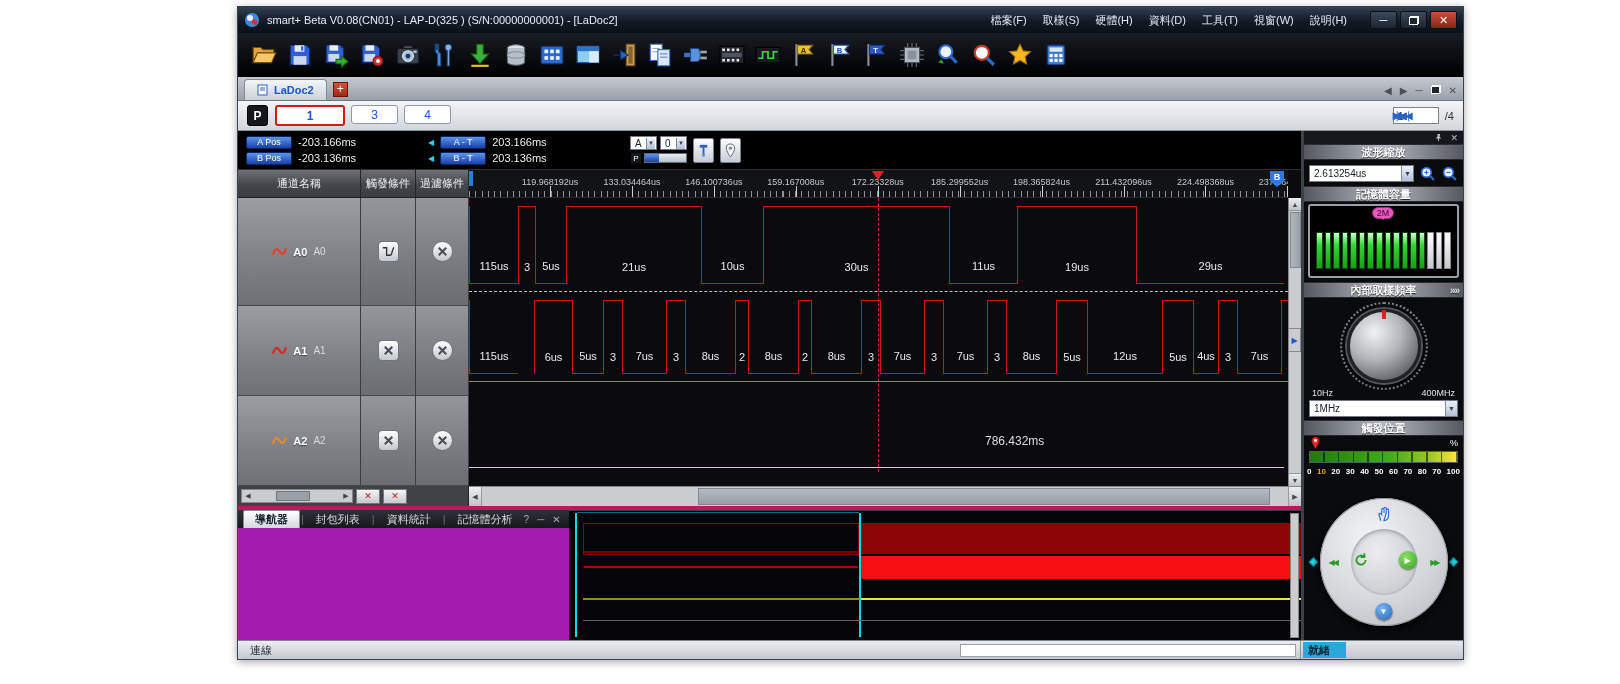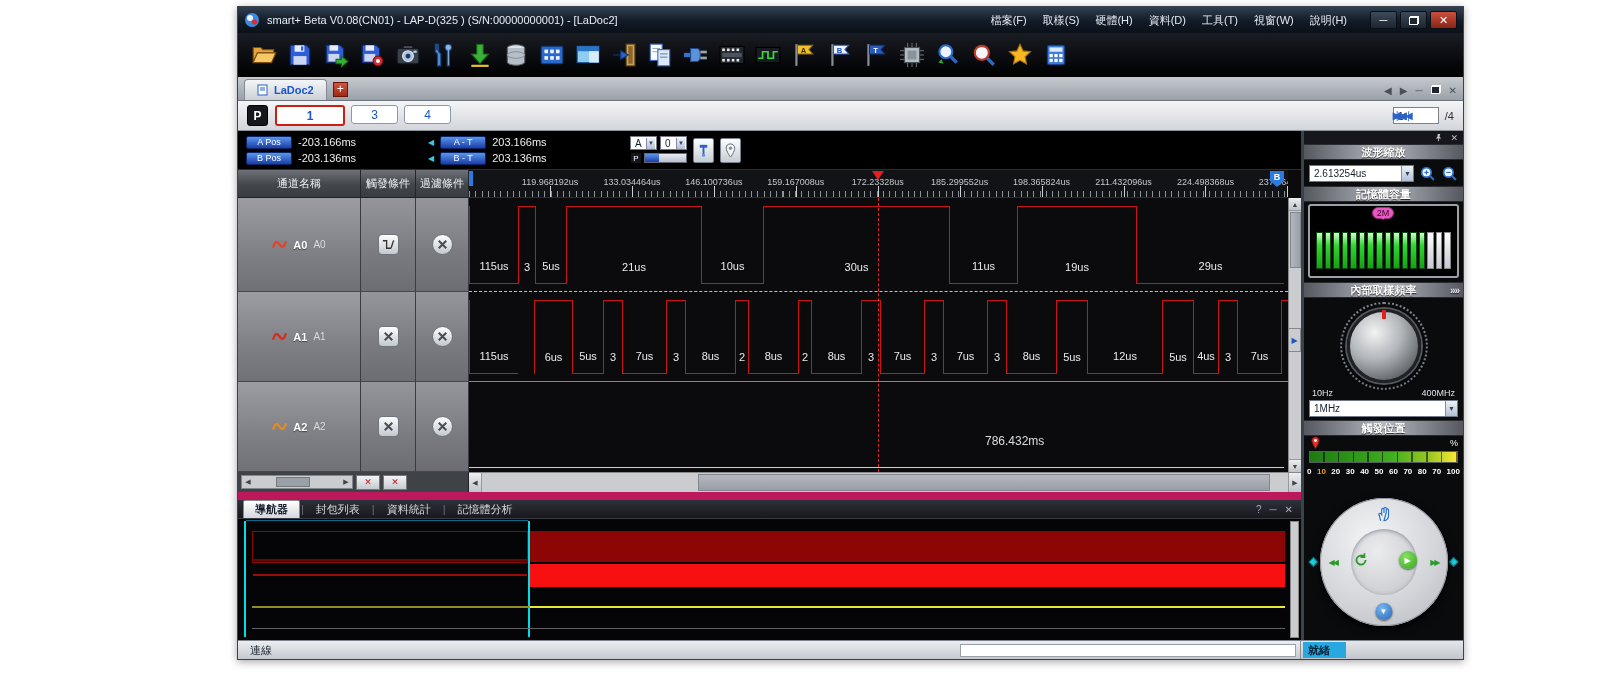--- a/index.html
+++ b/index.html
@@ -123,21 +123,21 @@
 .mini-track .mt-btn{width:12px;text-align:center}
 .mini-thumb{width:34px;height:10px;background:#9aa0a8;border:1px solid #777;margin-left:22px}
 .mini-btn{width:24px;height:15px;background:linear-gradient(180deg,#f2f4f6,#c6cad0);border:1px solid #777;color:#c01818;font-size:9px;font-weight:bold;display:flex;align-items:center;justify-content:center}
 .hscroll{flex:1;background:#caccd0;position:relative;border-top:1px solid #888}
 .hbtn{position:absolute;top:0;bottom:0;width:13px;display:flex;align-items:center;justify-content:center;font-size:7px;color:#444;background:linear-gradient(180deg,#eceef0,#c0c4ca)}
 .hbtn.left{left:0;border-right:1px solid #999}
 .hbtn.right{right:0;border-left:1px solid #999}
 .hthumb{position:absolute;left:229px;width:572px;top:1px;bottom:1px;background:linear-gradient(180deg,#b6babf,#989ea6);border:1px solid #81878f}
 
 
-.bottompanel{flex:1;background:#a21caf;display:flex;flex-direction:column;border-top:8px solid #be185d;min-height:0}
+.bottompanel{flex:1;background:#a21caf;display:flex;flex-direction:row;border-top:4px solid #be185d;min-height:0}
 .bp-tabs{height:18px;display:flex;align-items:center;background:linear-gradient(180deg,#2e3138,#17181d);font-size:11px;color:#d8dade;padding-left:5px;flex:0 0 auto}
 .bp-tab{padding:1px 11px;cursor:default}
 .bp-tab.active{background:linear-gradient(180deg,#fff,#d4d8de);color:#16202c;font-weight:bold;border-radius:2px 2px 0 0;border:1px solid #888;border-bottom:none}
 .bp-sep{color:#6a6e74;margin:0 1px}
 .bp-controls{margin-left:auto;padding-right:8px;display:flex;gap:8px;color:#aab;font-size:10px;align-items:center}
 .bp-controls .bx{cursor:default}
 .navigator{flex:1;position:relative;background:#050507;border-top:1px solid #3a3d42;overflow:hidden}
 .nv{position:absolute}
 .nv-cyan{width:2px;top:2px;bottom:3px;background:#00dce8}
 .nv-topline{left:8px;width:282px;top:1px;height:1px;background:#0a6a8c}
@@ -527,21 +527,21 @@
       </div>
 
       <div class="chanarea">
         <div class="chan-left">
           <div class="hdrrow">
             <div class="hdr-cell hw1">通道名稱</div>
             <div class="hdr-cell hw2">觸發條件</div>
             <div class="hdr-cell hw3">過濾條件</div>
           </div>
           <div id="chan-rows">
-                <div class="chan-row" style="height: 94px;">
+                <div class="chan-row" style="height: 108px;">
                   <div class="name-cell">
                     <span><svg class="chan-wave" viewBox="0 0 14 10">
                         <path d="M1 8C3 1 5 2 7 5S11 9 13 2" stroke="#e0452a" stroke-width="2.2" fill="none"></path>
                       </svg></span>
                     <span class="chan-name">A0</span>
                     <span class="chan-alias">A0</span>
                   </div>
                   <div class="cond-cell cw2">
                     <span class="cond-btn">
                       <svg viewBox="0 0 16 16">

